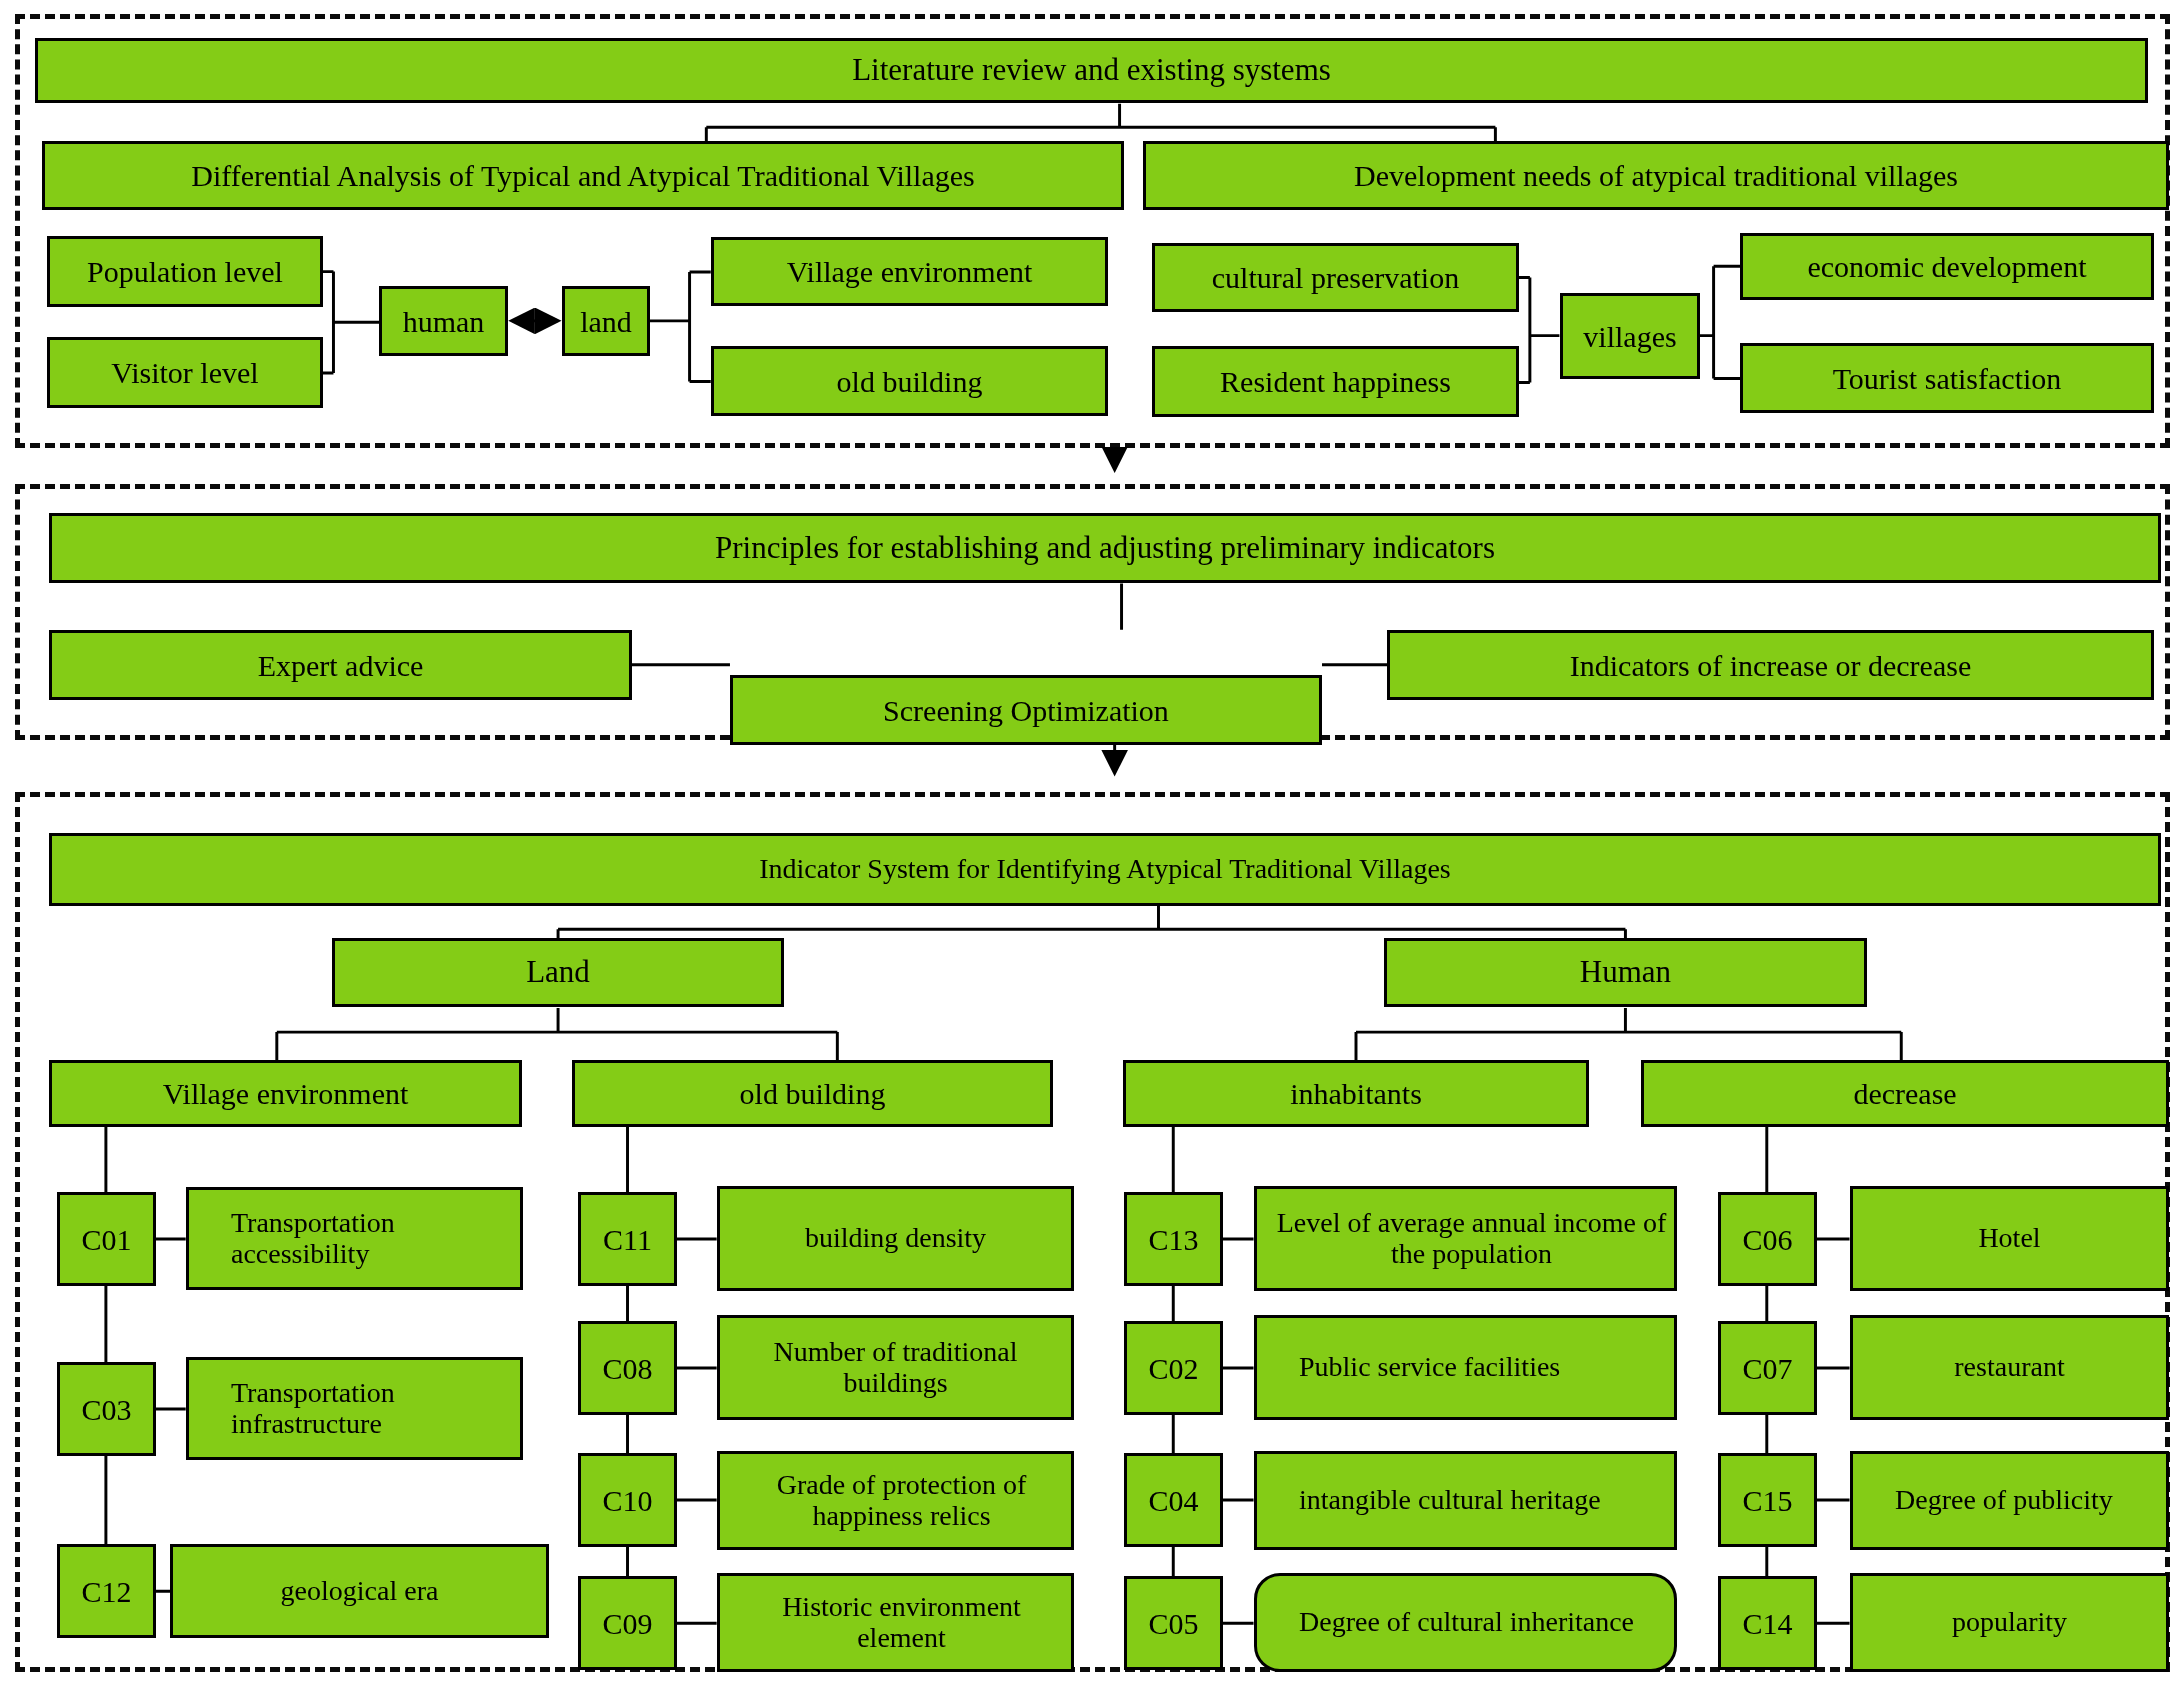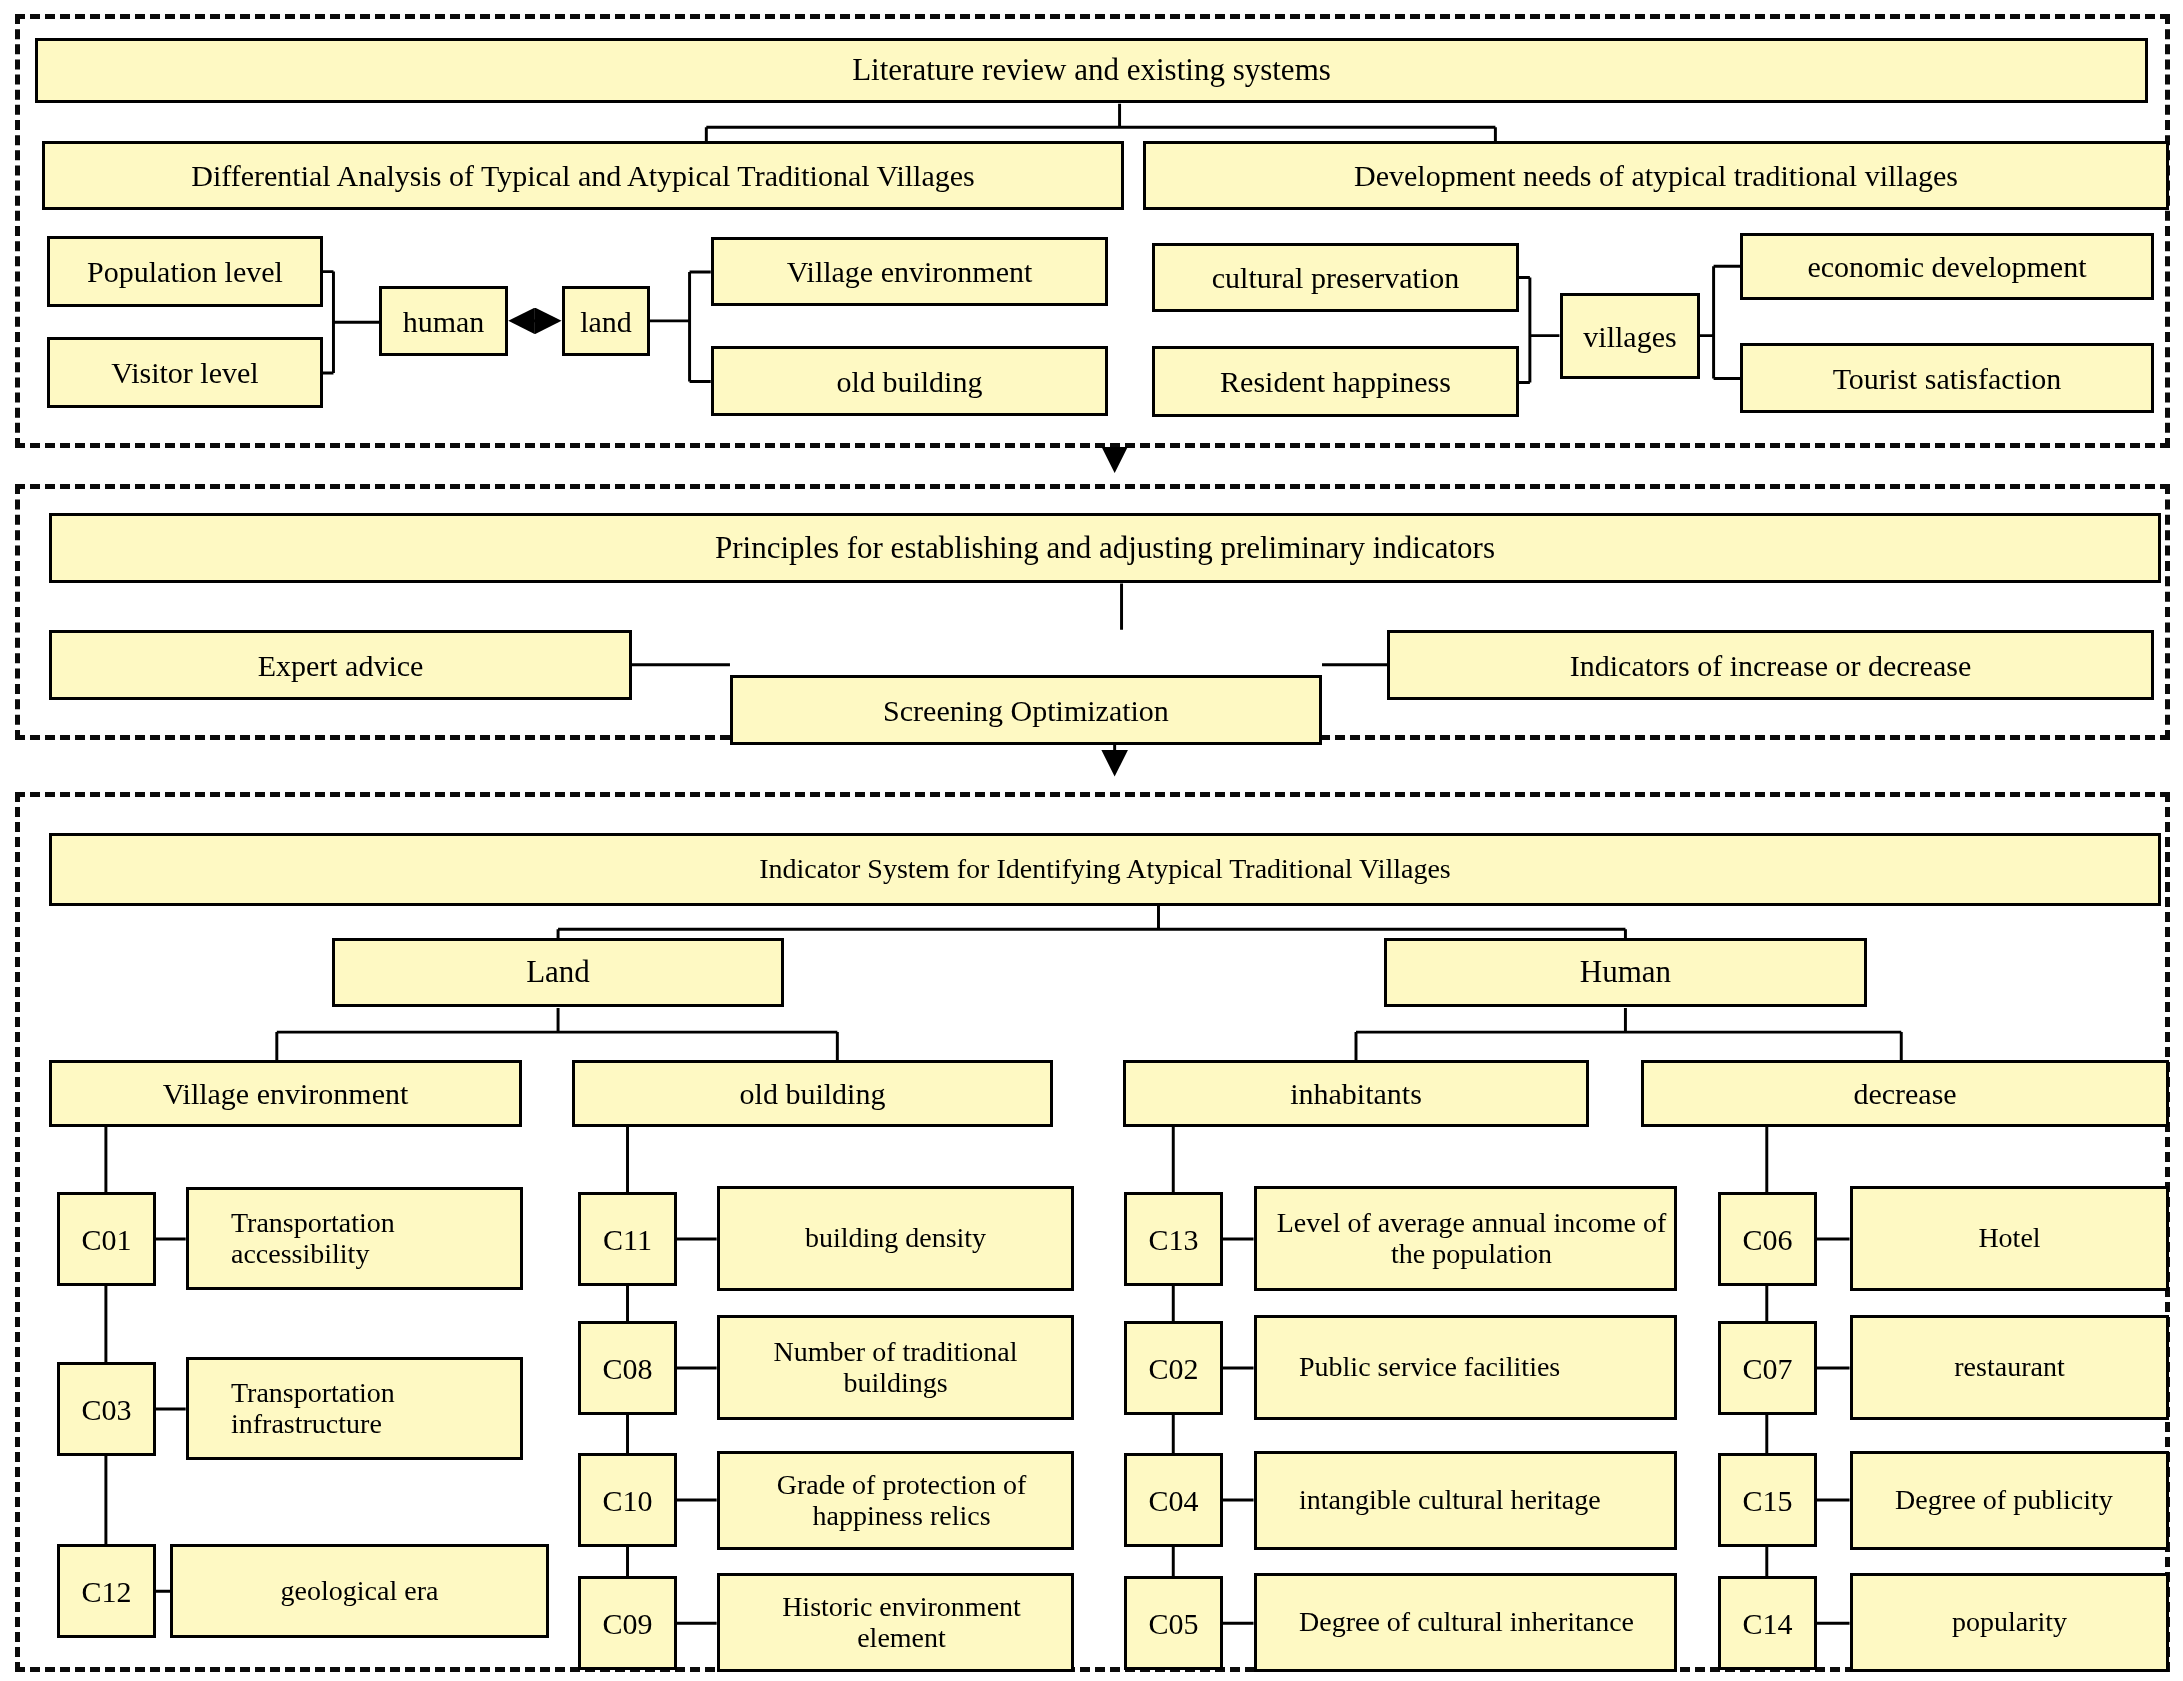--- a/index.html
+++ b/index.html
@@ -1,20 +1,20 @@
 <!DOCTYPE html>
 <html style="font-size:8px"><head>
 <meta charset="utf-8">
 <style>
   html,body{margin:0;padding:0;background:#fff;}
   body{width:2183px;height:1682px;position:relative;overflow:hidden;
        font-family:"Liberation Serif","DejaVu Serif",serif;color:#000;}
   .frame{position:absolute;border:5px dashed #0a0a0a;box-sizing:border-box;z-index:1;background:transparent;}
   svg.wires{position:absolute;left:0;top:0;z-index:2;}
-  .bx{position:absolute;border:3.4px solid #000;background:#fef9c3;box-sizing:border-box;
+  .bx{position:absolute;border:3.4px solid #000;background:#84cc16;box-sizing:border-box;
       display:flex;align-items:center;justify-content:center;text-align:center;
       z-index:3;font-size:30px;line-height:1.1;padding:2px 5px;}
   .f63{font-size:31px;}
   .f78{font-size:28px;}
   .f56{font-size:28px;}
   .tl{justify-content:flex-start;text-align:left;padding-left:42px;}
   .tl2{justify-content:flex-start;text-align:center;padding-left:17px;}
 </style>
 </head>
 <body>
@@ -111,21 +111,21 @@
 <div class="bx" style="left:578px;top:1576px;width:99px;height:94px;">C09</div>
 <div class="bx f56 tl2" style="left:717px;top:1573px;width:357px;height:99px;">Historic environment element</div>
 
 <div class="bx" style="left:1124px;top:1192px;width:99px;height:94px;">C13</div>
 <div class="bx f56 tl2" style="left:1254px;top:1186px;width:423px;height:105px;">Level of average annual income of the population</div>
 <div class="bx" style="left:1124px;top:1321px;width:99px;height:94px;">C02</div>
 <div class="bx f56 tl" style="left:1254px;top:1315px;width:423px;height:105px;">Public service facilities</div>
 <div class="bx" style="left:1124px;top:1453px;width:99px;height:94px;">C04</div>
 <div class="bx f56 tl" style="left:1254px;top:1451px;width:423px;height:99px;">intangible cultural heritage</div>
 <div class="bx" style="left:1124px;top:1576px;width:99px;height:94px;">C05</div>
-<div class="bx f56 tl" style="left:1254px;top:1573px;width:423px;height:99px;">Degree of cultural inheritance</div>
+<div class="bx f56 tl" style="left:1254px;top:1573px;width:423px;height:99px;border-radius:26px;">Degree of cultural inheritance</div>
 
 <div class="bx" style="left:1718px;top:1192px;width:99px;height:94px;">C06</div>
 <div class="bx f56" style="left:1850px;top:1186px;width:319px;height:105px;">Hotel</div>
 <div class="bx" style="left:1718px;top:1321px;width:99px;height:94px;">C07</div>
 <div class="bx f56" style="left:1850px;top:1315px;width:319px;height:105px;">restaurant</div>
 <div class="bx" style="left:1718px;top:1453px;width:99px;height:94px;">C15</div>
 <div class="bx f56 tl" style="left:1850px;top:1451px;width:319px;height:99px;">Degree of publicity</div>
 <div class="bx" style="left:1718px;top:1576px;width:99px;height:94px;">C14</div>
 <div class="bx f56" style="left:1850px;top:1573px;width:319px;height:99px;">popularity</div>
 

